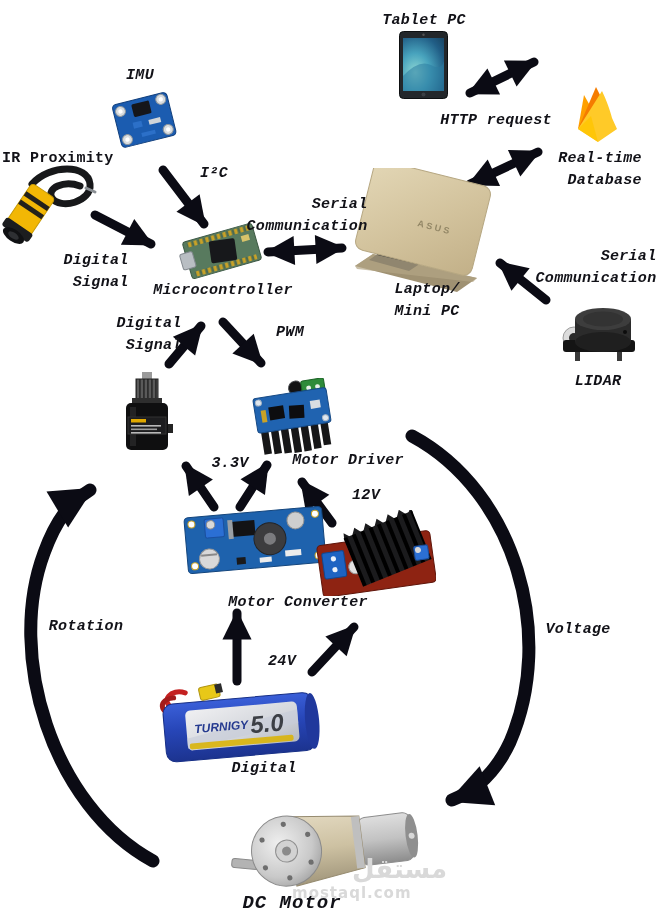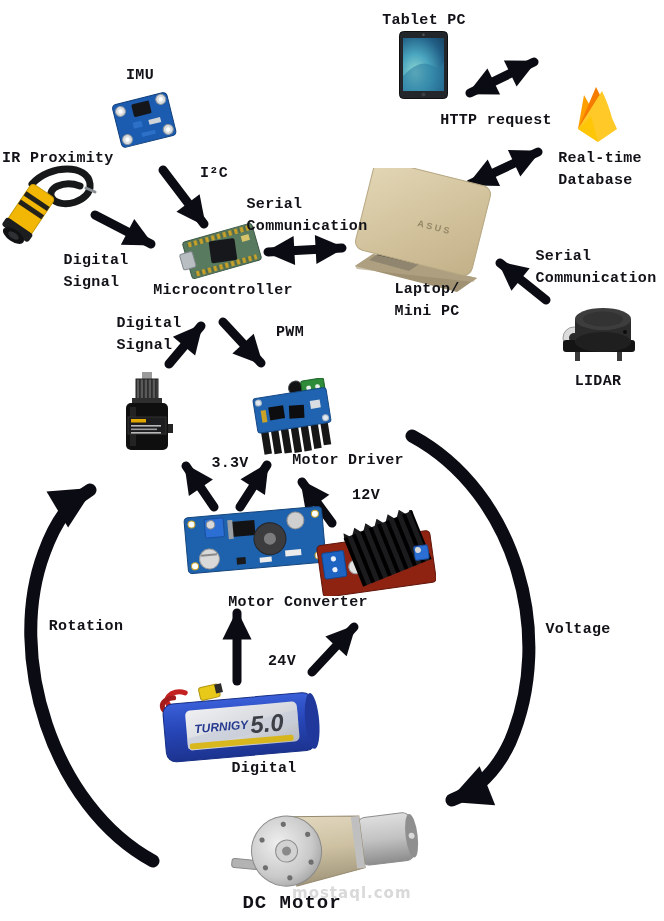--- a/index.html
+++ b/index.html
@@ -1,20 +1,20 @@
 <!DOCTYPE html>
 <html><head>
 <meta charset="utf-8">
 <style>
   html,body{margin:0;padding:0;background:#fff;}
   #canvas{position:relative;width:664px;height:921px;background:#ffffff;overflow:hidden;
           font-family:"Liberation Mono","DejaVu Sans Mono",monospace;}
   .label{position:absolute;font-weight:700;font-size:15px;color:#121218;
          white-space:nowrap;letter-spacing:.3px;line-height:22px;}
-  .c{transform:translateX(-50%);text-align:left;}
+  .c{transform:translateX(-50%);text-align:right;font-style:italic;}
   .big{font-size:19px;letter-spacing:1px;}
   .comp{position:absolute;}
   svg.arrows{position:absolute;left:0;top:0;pointer-events:none;}
   .wm{position:absolute;color:#d9d9d9;font-weight:700;}
   .wm-ar{font-family:"DejaVu Sans",sans-serif;font-size:26px;}
   .wm-en{font-family:"DejaVu Sans",sans-serif;font-size:15px;letter-spacing:1px;}
 </style>
 </head>
 <body>
 
@@ -299,20 +299,21 @@
           <circle cx="81" cy="62" r="2.6"></circle>
         <circle cx="58" cy="75" r="2.6"></circle>
           <circle cx="35" cy="62" r="2.6"></circle>
           <circle cx="35" cy="34" r="2.6"></circle>
       </g>
       <circle cx="58" cy="48" r="11" fill="#d2d2d2" stroke="#8f8f8f"></circle>
       <circle cx="58" cy="48" r="4.5" fill="#8a8a8a"></circle>
     </g>
   </svg>
 
+  <span class="wm wm-ar" style="left:352px;top:854px">مستقل</span>
   <span class="wm wm-en" style="left:292px;top:884px">mostaql.com</span>
 
   <div class="label c" style="left:424px;top:10px">Tablet PC</div>
   <div class="label c" style="left:140px;top:65px">IMU</div>
   <div class="label" style="left:2px;top:148px">IR Proximity</div>
   <div class="label c" style="left:496px;top:110px">HTTP request</div>
 
   <div class="label c" style="left:600px;top:148px">
     <span>Real-time</span><br>
     <span>Database</span>

